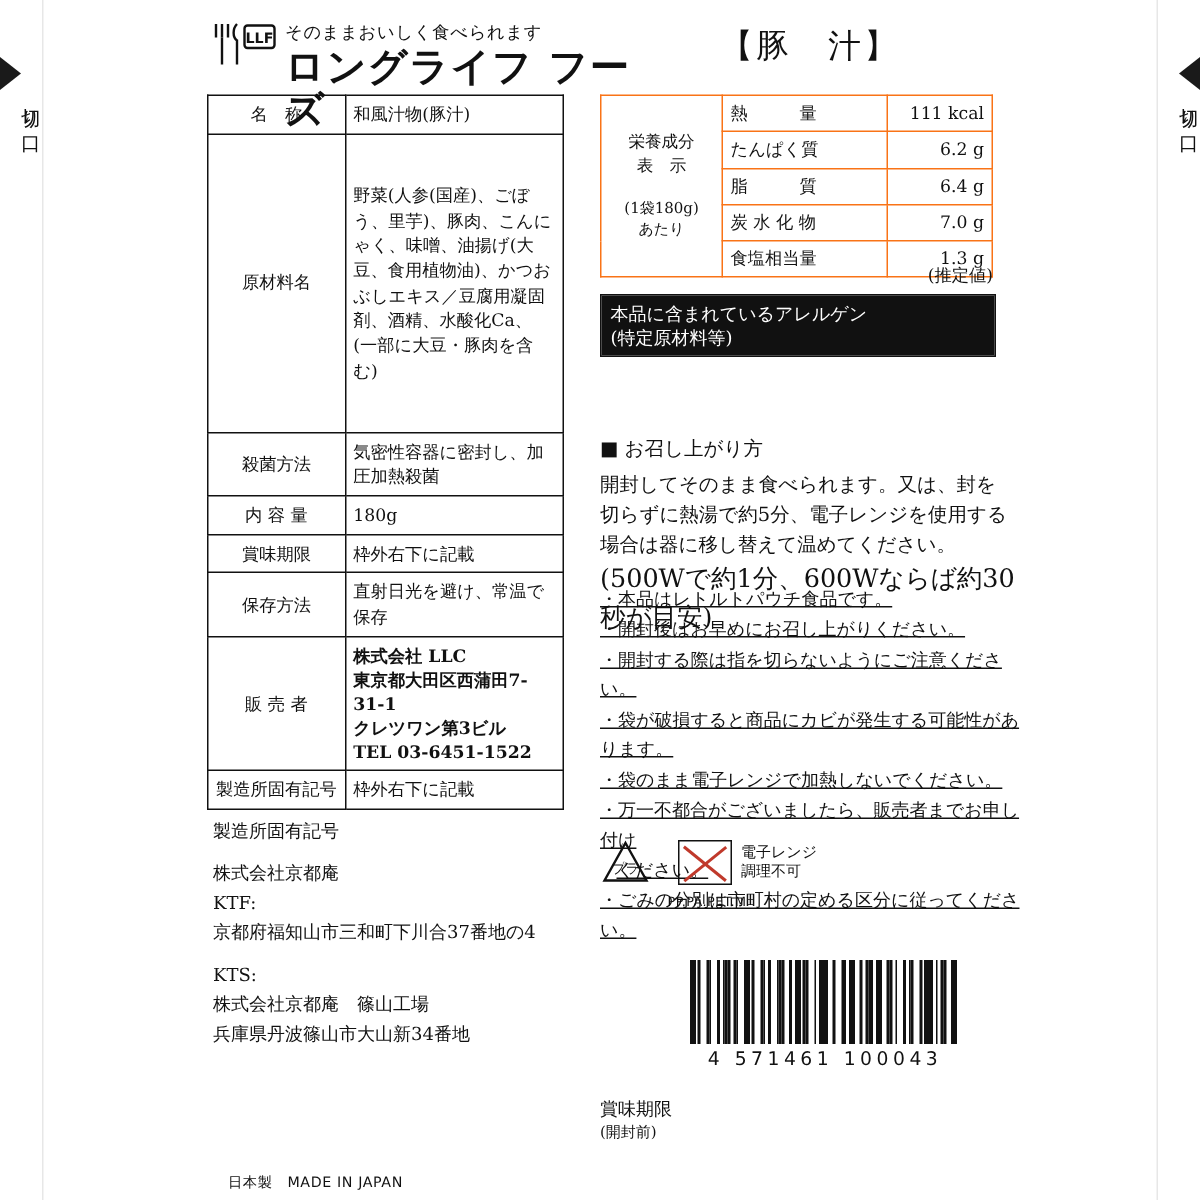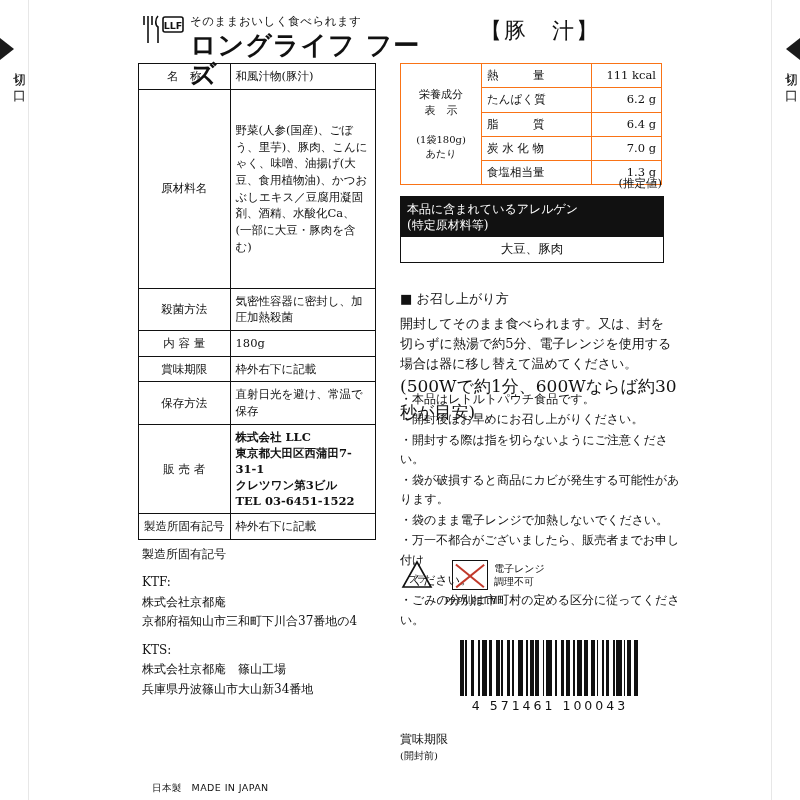--- a/index.html
+++ b/index.html
@@ -120,21 +120,21 @@
     font-family:"DejaVu Serif", serif;
   }
   .sec-title{font-size:13px;margin-bottom:6px;}
   .howto-body{font-size:13px;line-height:1.55;}
   .howto-note{font-size:17px;line-height:1.5;}
   .notes{
     position:absolute;left:400px;top:390px;width:286px;
     font-size:12px;line-height:1.62;
     font-family:"DejaVu Serif", serif;
   }
-  .notes div{margin-bottom:1px;}
+  .notes div{margin-bottom:1px;text-decoration:underline;}
   .notes .indent{padding-left:11px;}
   
   .maker{
     position:absolute;left:142px;top:545px;width:300px;
     font-size:12px;line-height:1.62;
     font-family:"DejaVu Serif", serif;
   }
   .maker .gap{height:9px;}
   
   .icons{
@@ -280,21 +280,20 @@
           <td class="nm">食塩相当量</td>
           <td class="nv">1.3 g</td>
         </tr>
       </tbody>
     </table>
   <div class="estimate">(推定値)</div>
 
   <div class="allergen">
     <div class="allergen-head" style="white-space: pre-line;">本品に含まれているアレルゲン
 (特定原材料等)</div>
-    <div class="allergen-body">大豆、豚肉</div>
   </div>
 
   <div class="howto">
     <div class="sec-title">■ お召し上がり方</div>
     <div class="howto-body">
       <div>開封してそのまま食べられます。又は、封を</div>
       <div>切らずに熱湯で約5分、電子レンジを使用する</div>
       <div>場合は器に移し替えて温めてください。</div>
       <div class="howto-note">(500Wで約1分、600Wならば約30秒が目安)</div>
     </div>
@@ -307,22 +306,22 @@
       <div>・袋が破損すると商品にカビが発生する可能性があります。</div>
       <div>・袋のまま電子レンジで加熱しないでください。</div>
       <div>・万一不都合がございましたら、販売者までお申し付け</div>
       <div class="indent">ください。</div>
       <div>・ごみの分別は市町村の定める区分に従ってください。</div>
     </div>
 
   <div class="maker">
     <div>製造所固有記号</div>
     <div class="gap"></div>
+    <div>株式会社京都庵</div>
     <div>KTF:</div>
-    <div>株式会社京都庵</div>
     <div>京都府福知山市三和町下川合37番地の4</div>
     <div class="gap"></div>
     <div>KTS:</div>
     <div>株式会社京都庵　篠山工場</div>
     <div>兵庫県丹波篠山市大山新34番地</div>
   </div>
 
   <div class="icons">
     <div class="recycle">
       <svg width="34" height="30" viewBox="0 0 34 30">

